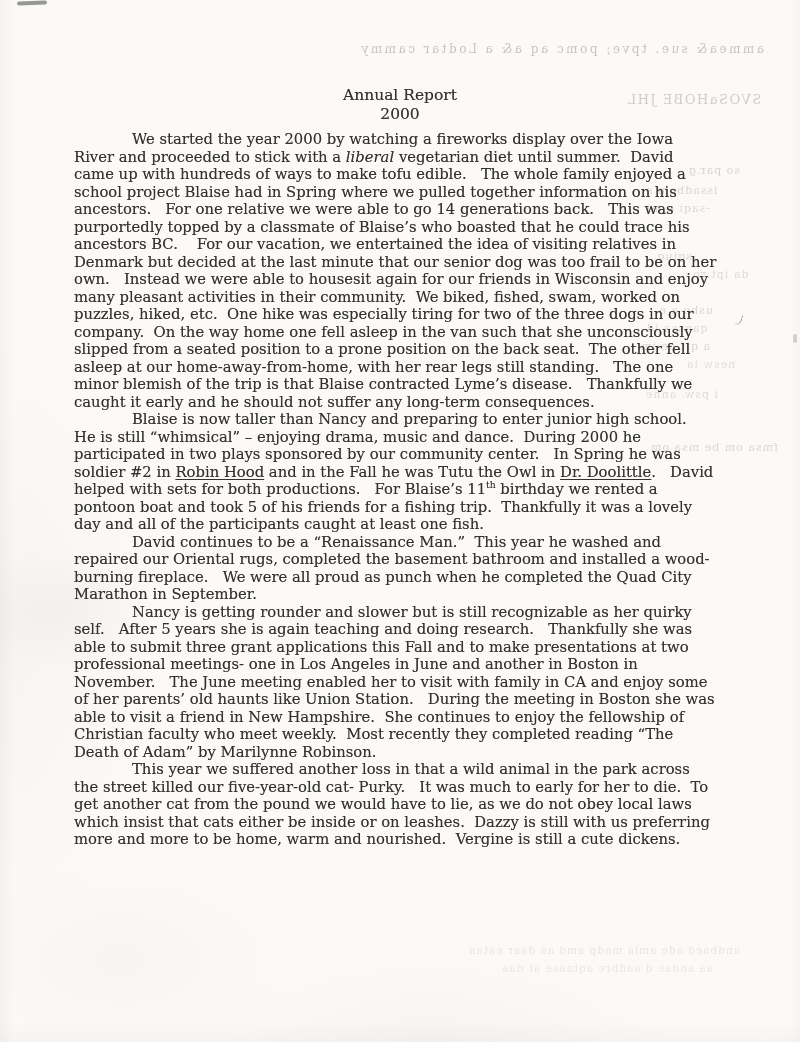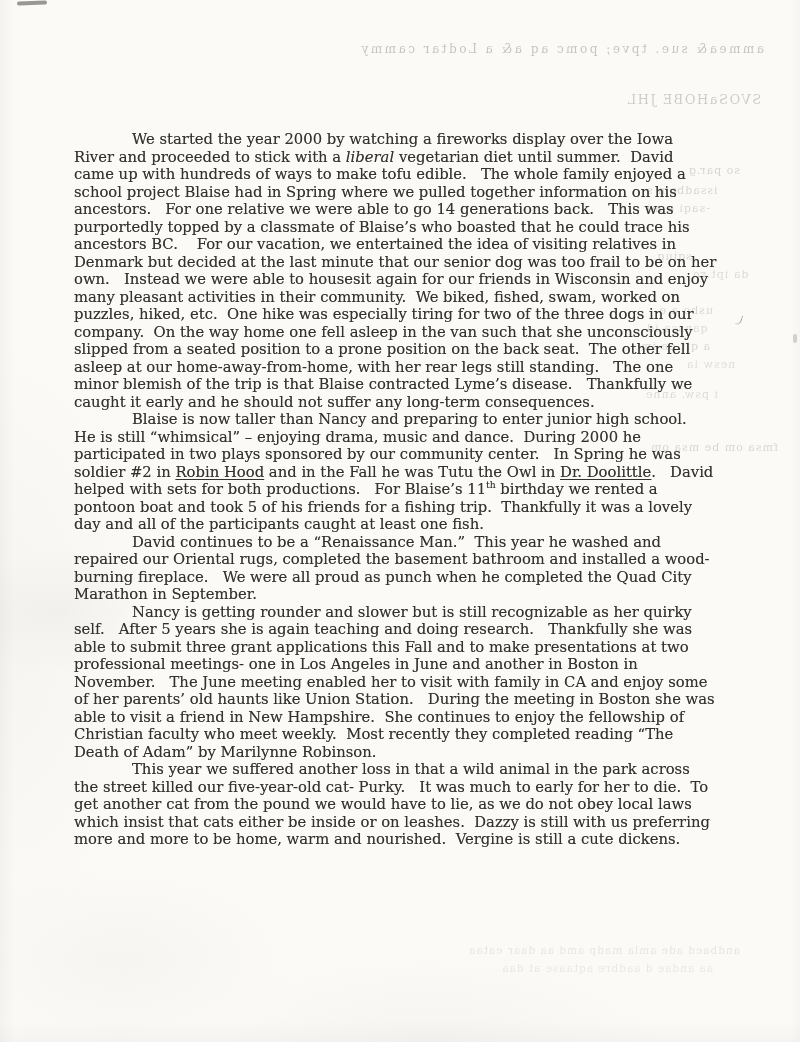--- a/index.html
+++ b/index.html
@@ -127,20 +127,22 @@
   <span class="bleed bt11">i psw. anne</span>
   <span class="bleed bt12">fmsa om be msa om</span>
   <span class="bleed bt13">andbaed ade amla madp amd aa daar eataa</span>
   <span class="bleed bt14">aa andae d aadbre aqtaase at daa</span>
 
   <div class="speck-top"></div>
   <div class="speck-squiggle"></div>
   <div class="speck-right"></div>
 
   <div class="title-block">
+    <div>Annual Report</div>
+    <div>2000</div>
   </div>
 
   <div class="body-text">
 
     <p><span>We started the year 2000 by watching a fireworks display over the Iowa River and proceeded to stick with a </span><span class="italic">liberal</span><span> vegetarian diet until summer.&nbsp; David came up with hundreds of ways to make tofu edible.&nbsp;&nbsp; The whole family enjoyed a school project Blaise had in Spring where we pulled together information on his ancestors.&nbsp;&nbsp; For one relative we were able to go 14 generations back.&nbsp;&nbsp; This was purportedly topped by a classmate of Blaise’s who boasted that he could trace his ancestors BC.&nbsp;&nbsp;&nbsp; For our vacation, we entertained the idea of visiting relatives in Denmark but decided at the last minute that our senior dog was too frail to be on her own.&nbsp;&nbsp; Instead we were able to housesit again for our friends in Wisconsin and enjoy many pleasant activities in their community.&nbsp; We biked, fished, swam, worked on puzzles, hiked, etc.&nbsp; One hike was especially tiring for two of the three dogs in our company.&nbsp; On the way home one fell asleep in the van such that she unconsciously slipped from a seated position to a prone position on the back seat.&nbsp; The other fell asleep at our home-away-from-home, with her rear legs still standing.&nbsp;&nbsp; The one minor blemish of the trip is that Blaise contracted Lyme’s disease.&nbsp;&nbsp; Thankfully we caught it early and he should not suffer any long-term consequences.</span></p>
 
     <p><span>Blaise is now taller than Nancy and preparing to enter junior high school.&nbsp; He is still “whimsical” – enjoying drama, music and dance.&nbsp; During 2000 he participated in two plays sponsored by our community center.&nbsp;&nbsp; In Spring he was soldier #2 in </span><span class="underline">Robin Hood</span><span> and in the Fall he was Tutu the Owl in </span><span class="underline">Dr. Doolittle</span><span>.&nbsp;&nbsp; David helped with sets for both productions.&nbsp;&nbsp; For Blaise’s 11</span><span class="sup">th</span><span> birthday we rented a pontoon boat and took 5 of his friends for a fishing trip.&nbsp; Thankfully it was a lovely day and all of the participants caught at least one fish.</span></p>
 
     <p><span>David continues to be a “Renaissance Man.”&nbsp; This year he washed and repaired our Oriental rugs, completed the basement bathroom and installed a wood-burning fireplace.&nbsp;&nbsp; We were all proud as punch when he completed the Quad City Marathon in September.</span></p>
 

